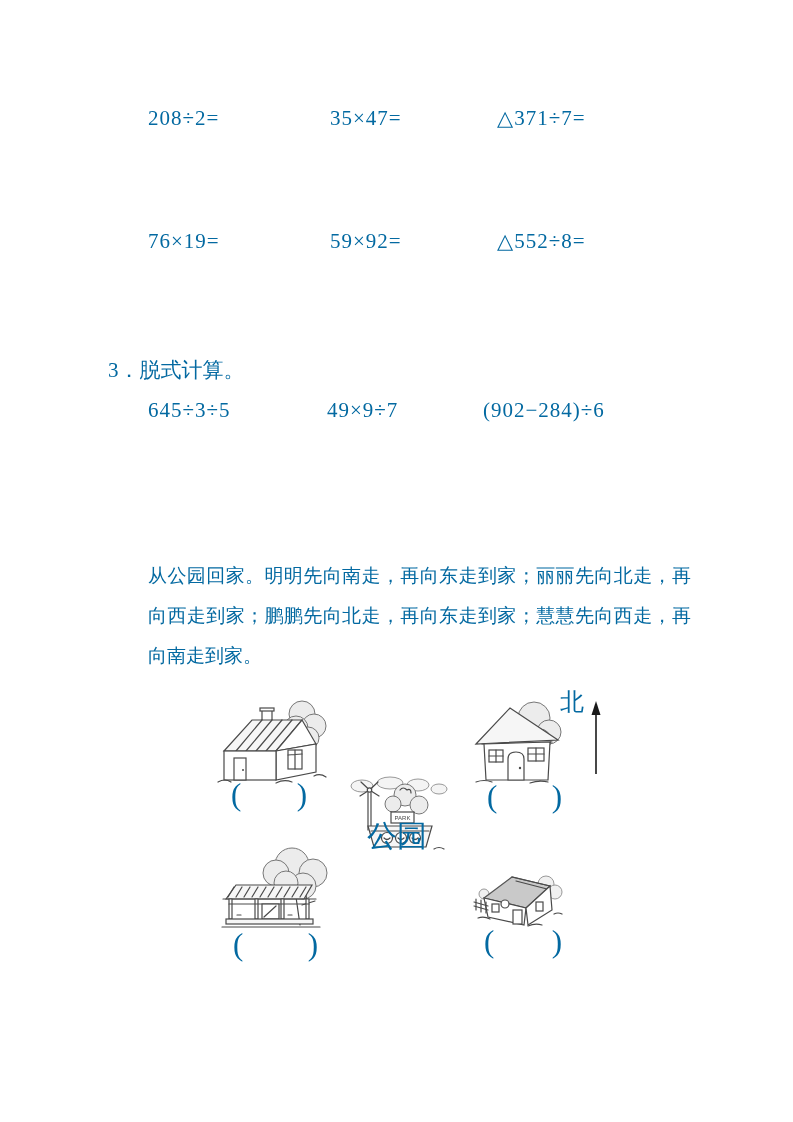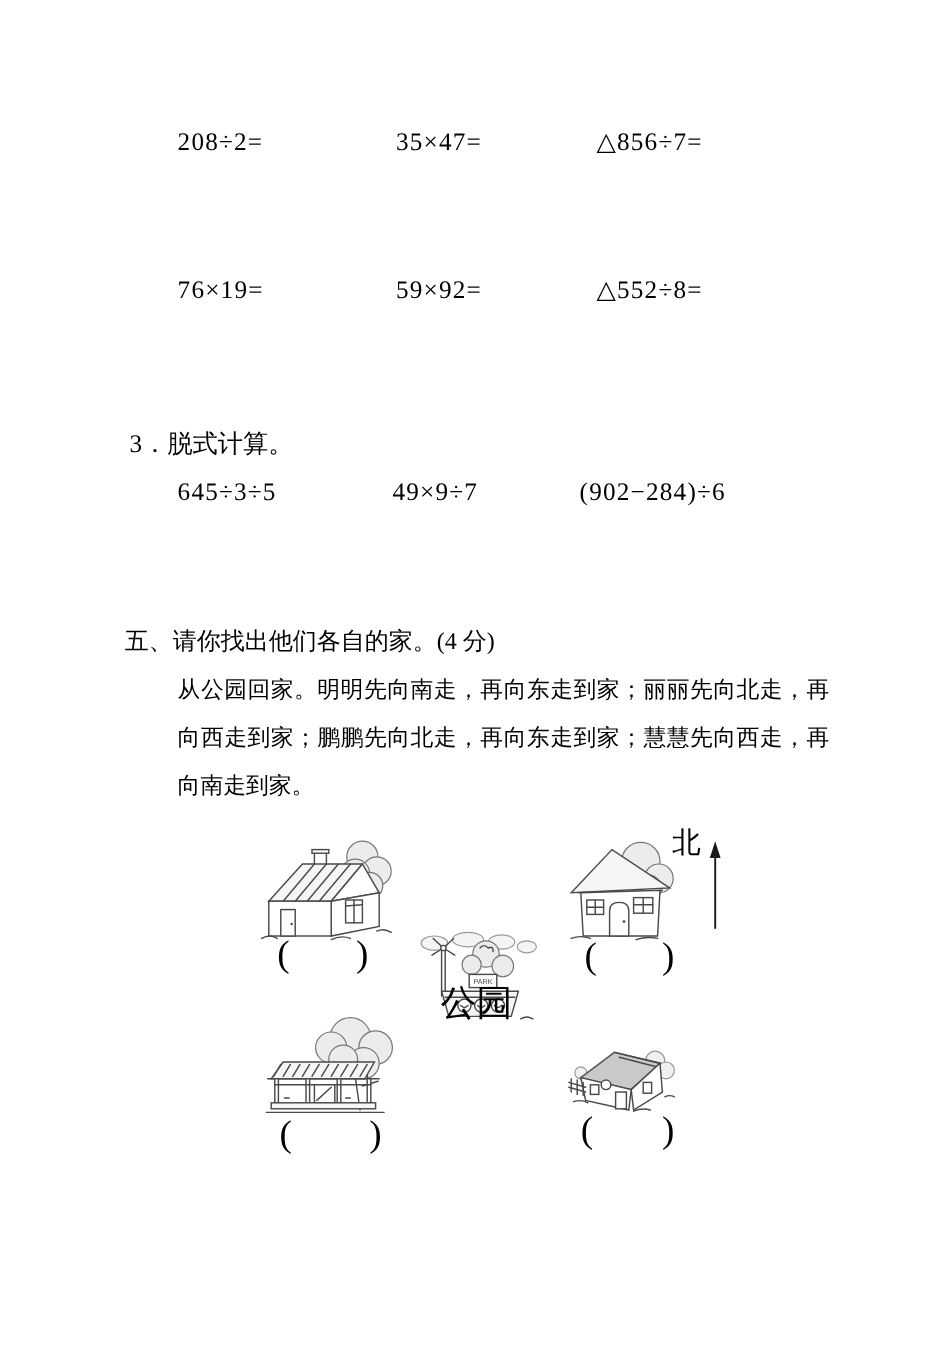--- a/index.html
+++ b/index.html
@@ -1,21 +1,21 @@
 <!DOCTYPE html>
 <html><head>
 <meta charset="utf-8">
 <style>
   html,body{margin:0;padding:0;background:#fff;}
   .page{
     position:relative;
     width:793px;height:1122px;
     background:#ffffff;
     font-family:"Liberation Serif","DejaVu Serif",serif;
-    color:#000000;
+    color:#0369a1;
     overflow:hidden;
   }
   .eq{
     position:absolute;
     font-size:21px;
     letter-spacing:1px;
     white-space:pre;
   }
   .heading{
     position:absolute;
@@ -55,32 +55,31 @@
   .wall{fill:#ffffff;stroke:#4a4a4a;stroke-width:1.2;}
   .lightwall{fill:#f6f6f6;stroke:#4a4a4a;stroke-width:1.2;}
 </style>
 </head>
 <body>
 
 <div class="page">
 
   <span class="eq" style="left:148px;top:106px">208÷2=</span>
   <span class="eq" style="left:330px;top:106px">35×47=</span>
-  <span class="eq" style="left:497px;top:106px">△856÷7=</span>
+  <span class="eq" style="left:497px;top:106px">△371÷7=</span>
 
   <span class="eq" style="left:148px;top:229px">76×19=</span>
   <span class="eq" style="left:330px;top:229px">59×92=</span>
   <span class="eq" style="left:497px;top:229px">△552÷8=</span>
 
   <span class="heading" style="left:108px;top:356px;font-size:21px">3．脱式计算。</span>
   <span class="eq" style="left:148px;top:398px">645÷3÷5</span>
   <span class="eq" style="left:327px;top:398px">49×9÷7</span>
   <span class="eq" style="left:483px;top:398px">(902−284)÷6</span>
 
-  <span class="heading" style="left:104px;top:521px">五、请你找出他们各自的家。(4 分)</span>
   <div class="para-line" style="top:563px">从公园回家。明明先向南走，再向东走到家；丽丽先向北走，再</div>
   <div class="para-line" style="top:603px">向西走到家；鹏鹏先向北走，再向东走到家；慧慧先向西走，再</div>
   <div class="para-line last" style="top:643px">向南走到家。</div>
 
   <svg style="left:218px;top:696px" width="115" height="92" viewBox="0 0 115 92">
     <g class="tree">
       <circle cx="84" cy="18" r="13"></circle>
       <circle cx="96" cy="30" r="12"></circle>
       <circle cx="78" cy="32" r="12"></circle>
       <circle cx="90" cy="42" r="11"></circle>

